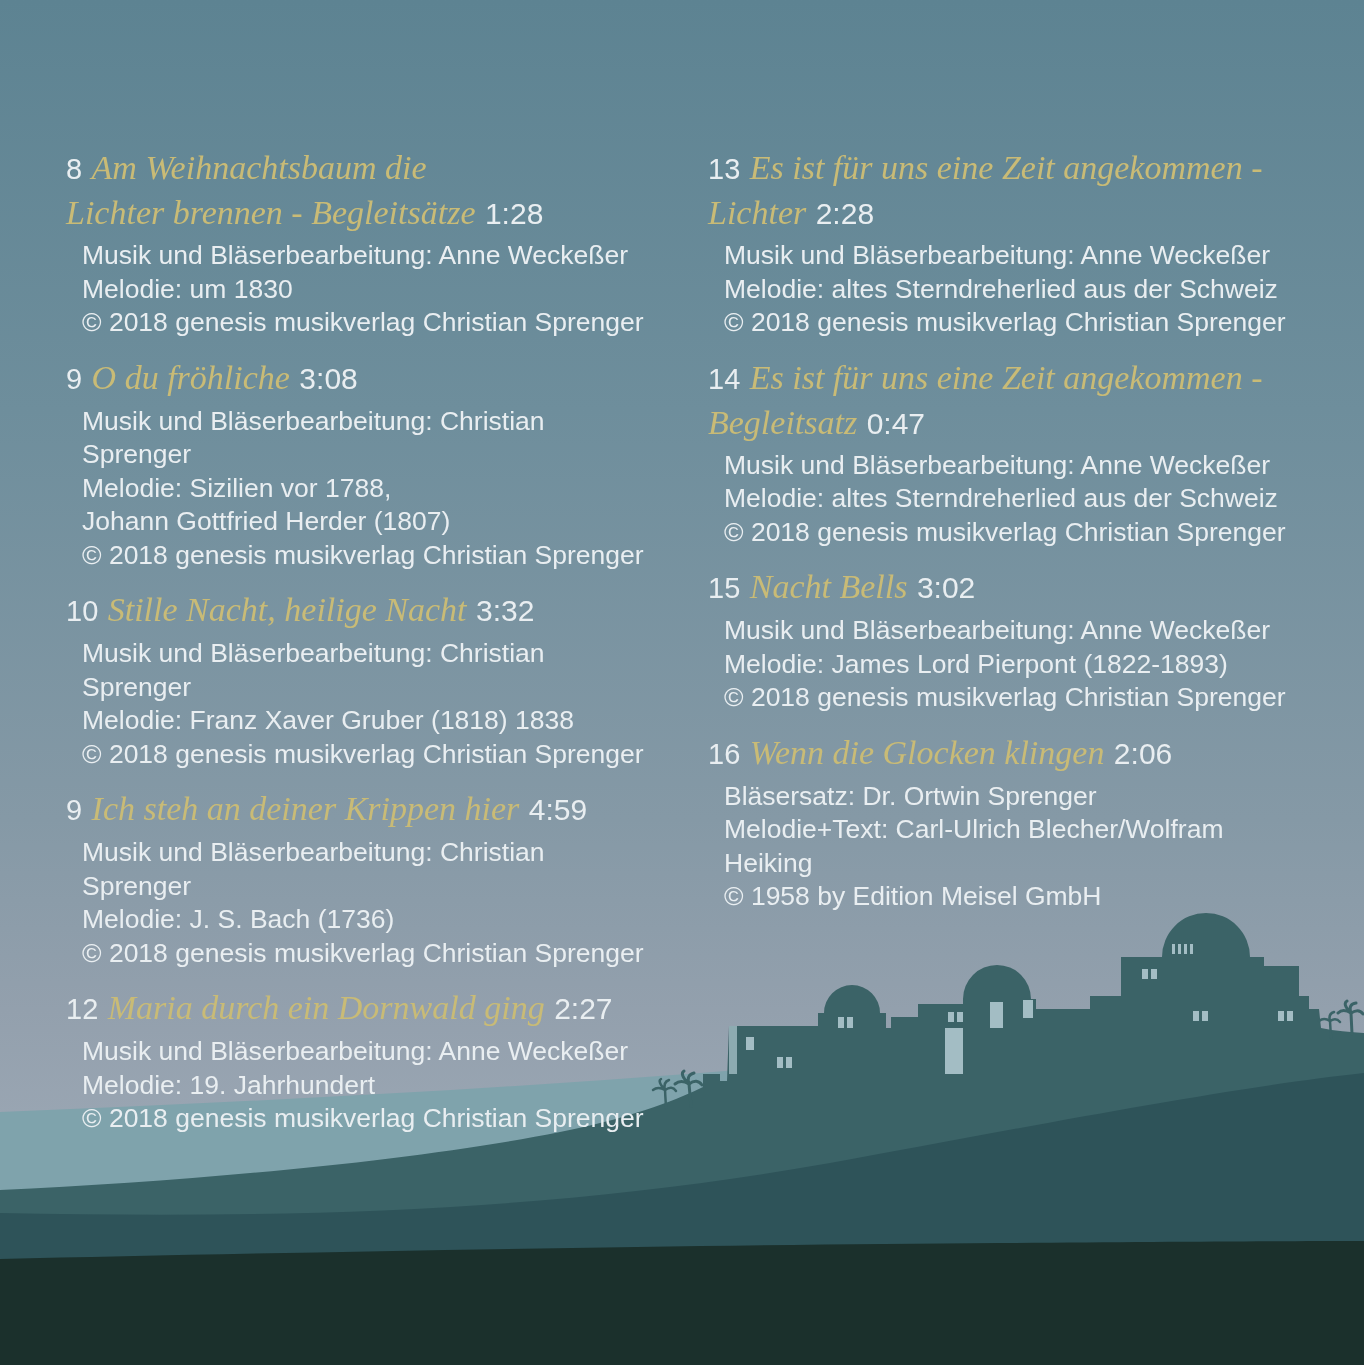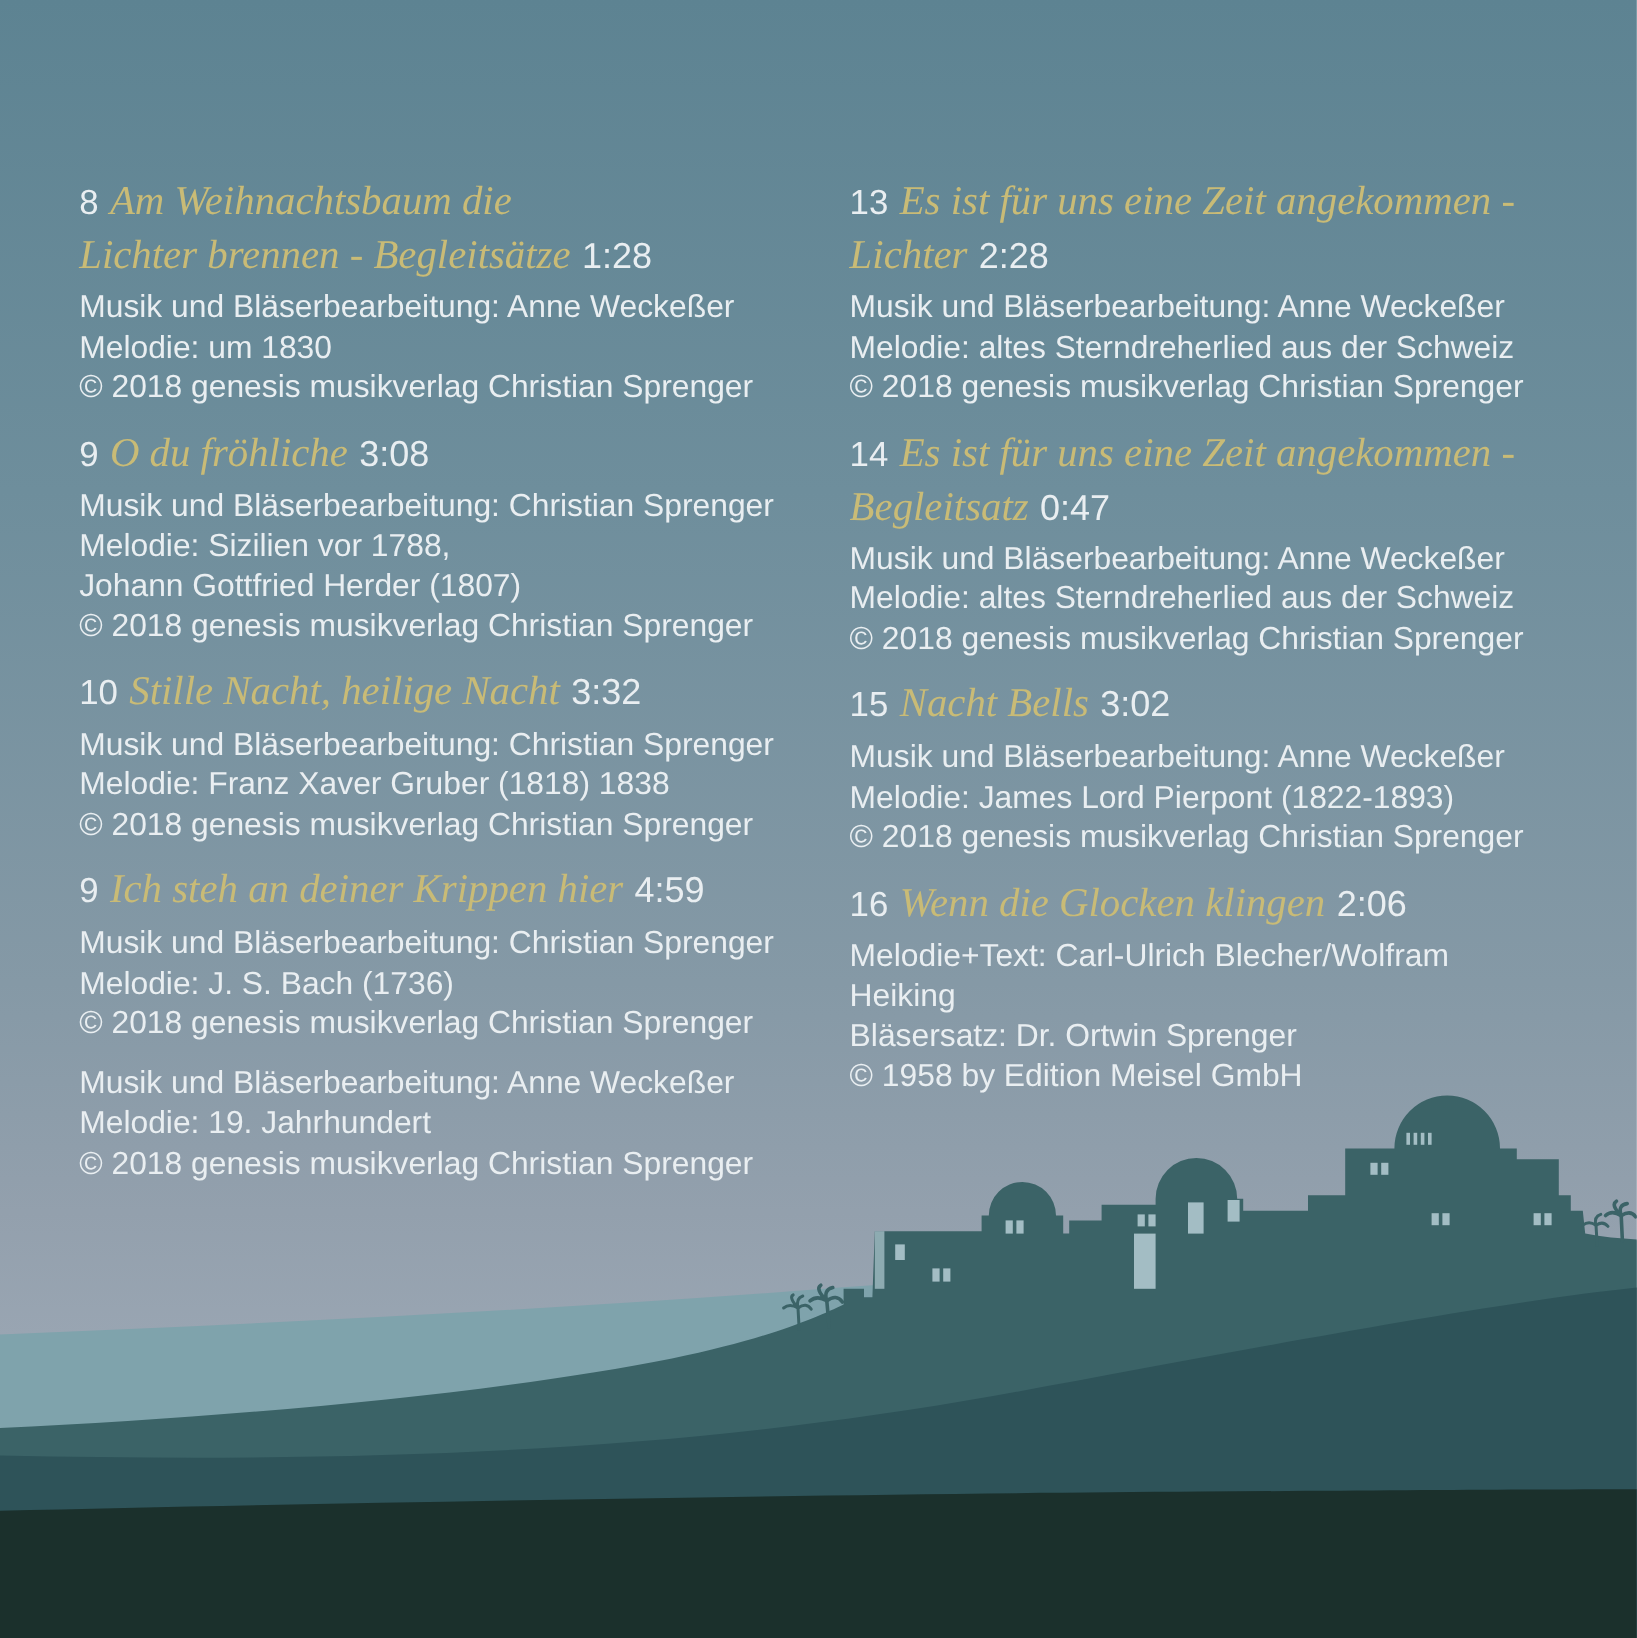--- a/index.html
+++ b/index.html
@@ -26,21 +26,21 @@
              display:flex;gap:56px;}
   .col{width:586px;}
   .track{margin-bottom:16px;}
   .t-title{margin:0;font-size:34px;line-height:43px;color:var(--gold);}
   .t-num{font-family:"Liberation Sans","DejaVu Sans",sans-serif;
          font-style:normal;color:var(--white);font-size:29px;}
   .t-name{font-family:"Liberation Serif","DejaVu Serif",serif;
           font-style:italic;color:var(--gold);}
   .t-dur{font-family:"Liberation Sans","DejaVu Sans",sans-serif;
          font-style:normal;color:var(--white);font-size:30px;}
-  .t-credits{margin:4px 0 0 0;}
+  .t-credits{margin:4px 0 0 16px;}
   .t-credit{margin:0;font-size:26.5px;line-height:33.5px;color:var(--white);
             font-weight:400;}
 </style>
 </head>
 <body>
 
 <div class="page">
 
   <svg class="scene" viewBox="0 0 1364 1365" xmlns="http://www.w3.org/2000/svg" aria-hidden="true">
 
@@ -144,20 +144,21 @@
   <article class="track">
     <p class="t-title"><span class="t-num">9</span> <span class="t-name">Ich steh an deiner Krippen hier</span> <span class="t-dur">4:59</span></p>
     <div class="t-credits">
             <p class="t-credit">Musik und Bläserbearbeitung: Christian Sprenger</p>
             <p class="t-credit">Melodie: J. S. Bach (1736)</p>
             <p class="t-credit">© 2018 genesis musikverlag Christian Sprenger</p>
           </div>
   </article>
 
   <article class="track">
+    <p class="t-title"><span class="t-num">12</span> <span class="t-name">Maria durch ein Dornwald ging</span> <span class="t-dur">2:27</span></p>
     <div class="t-credits">
             <p class="t-credit">Musik und Bläserbearbeitung: Anne Weckeßer</p>
             <p class="t-credit">Melodie: 19. Jahrhundert</p>
             <p class="t-credit">© 2018 genesis musikverlag Christian Sprenger</p>
           </div>
   </article>
 </section>
     <section class="col" id="col-right">
   <article class="track">
     <p class="t-title"><span class="t-num">13</span> <span class="t-name">Es ist für uns eine Zeit angekommen -</span><br><span class="t-name">Lichter</span> <span class="t-dur">2:28</span></p>
@@ -182,20 +183,20 @@
     <div class="t-credits">
             <p class="t-credit">Musik und Bläserbearbeitung: Anne Weckeßer</p>
             <p class="t-credit">Melodie: James Lord Pierpont (1822-1893)</p>
             <p class="t-credit">© 2018 genesis musikverlag Christian Sprenger</p>
           </div>
   </article>
 
   <article class="track">
     <p class="t-title"><span class="t-num">16</span> <span class="t-name">Wenn die Glocken klingen</span> <span class="t-dur">2:06</span></p>
     <div class="t-credits">
+            <p class="t-credit">Bläsersatz: Dr. Ortwin Sprenger</p>
             <p class="t-credit">Melodie+Text: Carl-Ulrich Blecher/Wolfram Heiking</p>
-            <p class="t-credit">Bläsersatz: Dr. Ortwin Sprenger</p>
             <p class="t-credit">© 1958 by Edition Meisel GmbH</p>
           </div>
   </article>
 </section>
   </div>
 </div>
 
 </body></html>

